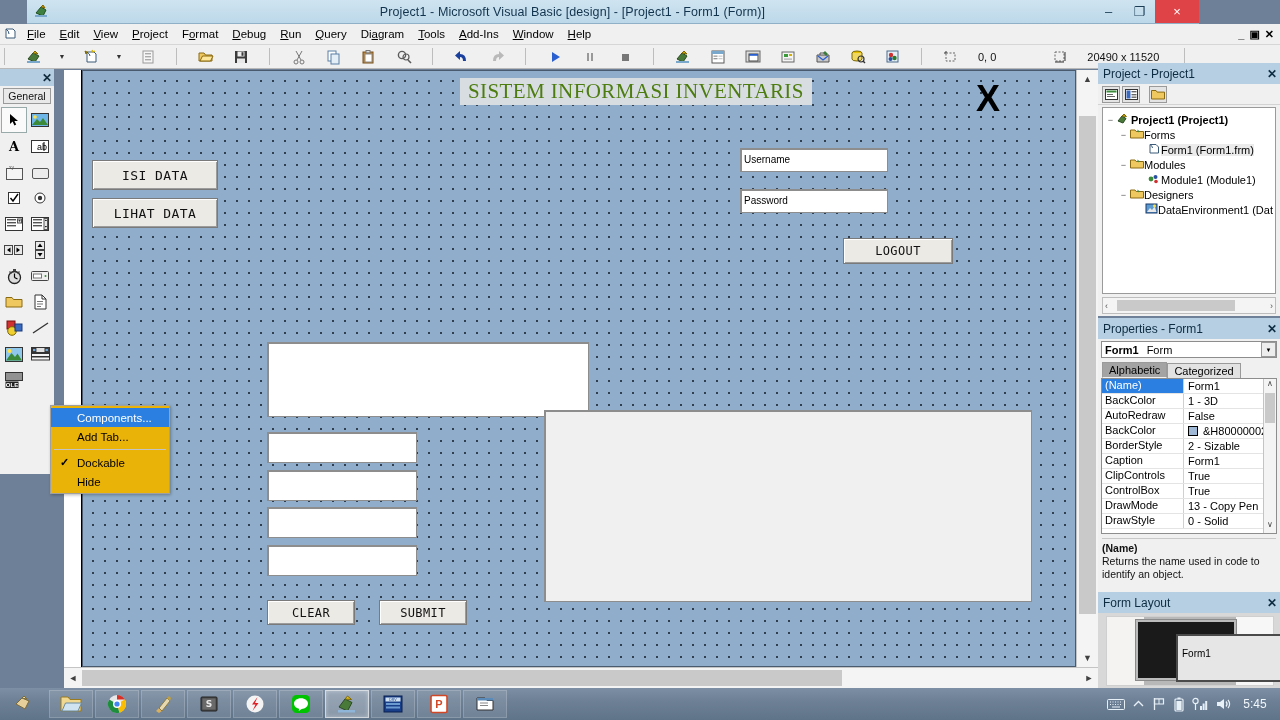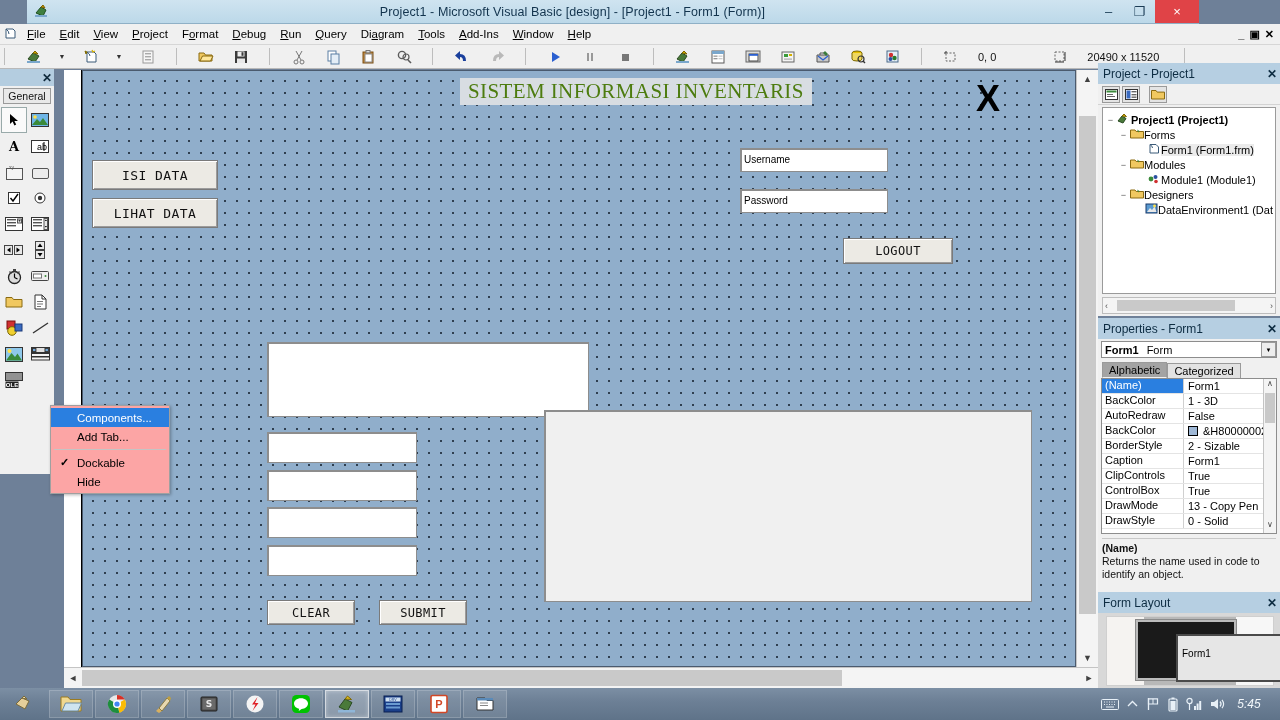--- a/index.html
+++ b/index.html
@@ -170,21 +170,21 @@
   }
   #form-para {
     position: absolute; left: 325px; top: 61px; width: 200px;
     font-family: "Liberation Sans", sans-serif;
     font-size: 14.5px; line-height: 19.5px; color: #1a1a1a;
   }
 
   
   #ctxmenu {
     position: absolute; left: 50px; top: 405px; width: 120px;
-    background: #fca5a5; border: 1px solid #a0a0a0;
+    background: #eab308; border: 1px solid #a0a0a0;
     box-shadow: 1px 1px 3px rgba(0,0,0,.3); z-index: 40;
     padding: 2px 0;
   }
   #ctxmenu .ci {
     height: 19px; display: flex; align-items: center;
     padding-left: 26px; font-size: 11.5px; color: #000; position: relative;
   }
   #ctxmenu .ci.hl { background: #2a7fe0; color: #fff; }
   #ctxmenu .ci .chk {
     position: absolute; left: 9px; font-size: 11px; font-weight: bold;
@@ -328,21 +328,21 @@
     border: 1px solid rgba(255,255,255,.18);
     background: rgba(255,255,255,.10);
   }
   .tbapp.active {
     border: 1px solid rgba(255,255,255,.6);
     background: rgba(255,255,255,.26);
     box-shadow: inset 0 0 4px rgba(255,255,255,.35);
   }
   #tray {
     margin-left: auto; display: flex; align-items: center; gap: 8px;
-    padding-right: 16px; color: #eaf1f7; font-size: 11px; font-style: italic;
+    padding-right: 10px; color: #eaf1f7; font-size: 11px;
   }
   #tray .ti { display: flex; align-items: center; justify-content: center; }
   #clock { font-size: 12px; color: #f2f7fb; min-width: 30px; text-align: center; }
 
   .nosel { user-select: none; }
 </style>
 </head>
 <body class="nosel">
 
 <div id="app">

